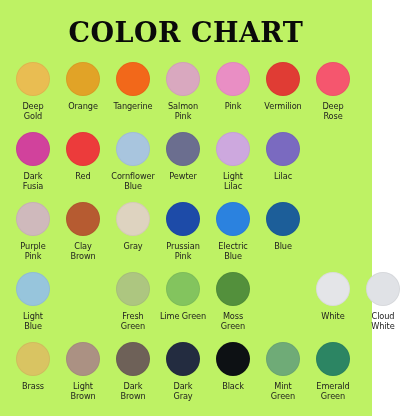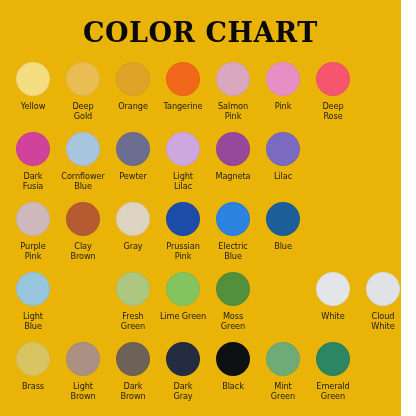--- a/index.html
+++ b/index.html
@@ -8,24 +8,24 @@
     background: #ffffff;
   }
   body {
     width: 416px;
     height: 416px;
     overflow: hidden;
     font-family: "DejaVu Sans", "Liberation Sans", sans-serif;
     -webkit-font-smoothing: antialiased;
   }
   #chart-root {
-    width: 401px;
+    width: 372px;
     height: 416px;
     box-sizing: border-box;
-    background: #eab308;
+    background: #bef264;
     position: relative;
     display: flex;
     flex-direction: column;
   }
   .chart-title {
     font-family: "DejaVu Serif", "Liberation Serif", serif;
     font-weight: 700;
     font-size: 27px;
     letter-spacing: 0.5px;
     color: #0a0a0a;
@@ -80,24 +80,20 @@
   }
 </style>
 </head>
 <body>
 
 <div id="chart-root">
   <h1 class="chart-title">COLOR CHART</h1>
   <div class="rows">
       <div class="row">
         <div class="cell">
-          <span class="swatch ring" style="background: rgb(245, 221, 129);"></span>
-          <span class="cell-label">Yellow</span>
-        </div>
-        <div class="cell">
           <span class="swatch ring" style="background: rgb(233, 189, 82);"></span>
           <span class="cell-label">Deep
 Gold</span>
         </div>
         <div class="cell">
           <span class="swatch ring" style="background: rgb(225, 163, 39);"></span>
           <span class="cell-label">Orange</span>
         </div>
         <div class="cell">
           <span class="swatch ring" style="background: rgb(242, 104, 26);"></span>
@@ -106,48 +102,52 @@
         <div class="cell">
           <span class="swatch ring" style="background: rgb(217, 168, 191);"></span>
           <span class="cell-label">Salmon
 Pink</span>
         </div>
         <div class="cell">
           <span class="swatch ring" style="background: rgb(233, 142, 196);"></span>
           <span class="cell-label">Pink</span>
         </div>
         <div class="cell">
+          <span class="swatch ring" style="background: rgb(224, 60, 52);"></span>
+          <span class="cell-label">Vermilion</span>
+        </div>
+        <div class="cell">
           <span class="swatch ring" style="background: rgb(245, 86, 110);"></span>
           <span class="cell-label">Deep
 Rose</span>
         </div>
       </div>
       <div class="row">
         <div class="cell">
           <span class="swatch ring" style="background: rgb(209, 66, 156);"></span>
           <span class="cell-label">Dark
 Fusia</span>
         </div>
         <div class="cell">
+          <span class="swatch ring" style="background: rgb(236, 59, 59);"></span>
+          <span class="cell-label">Red</span>
+        </div>
+        <div class="cell">
           <span class="swatch ring" style="background: rgb(168, 197, 222);"></span>
           <span class="cell-label">Cornflower
 Blue</span>
         </div>
         <div class="cell">
           <span class="swatch ring" style="background: rgb(107, 110, 143);"></span>
           <span class="cell-label">Pewter</span>
         </div>
         <div class="cell">
           <span class="swatch ring" style="background: rgb(205, 168, 222);"></span>
           <span class="cell-label">Light
 Lilac</span>
-        </div>
-        <div class="cell">
-          <span class="swatch ring" style="background: rgb(150, 73, 154);"></span>
-          <span class="cell-label">Magneta</span>
         </div>
         <div class="cell">
           <span class="swatch ring" style="background: rgb(122, 106, 192);"></span>
           <span class="cell-label">Lilac</span>
         </div>
       </div>
       <div class="row">
         <div class="cell">
           <span class="swatch ring" style="background: rgb(207, 185, 188);"></span>
           <span class="cell-label">Purple

